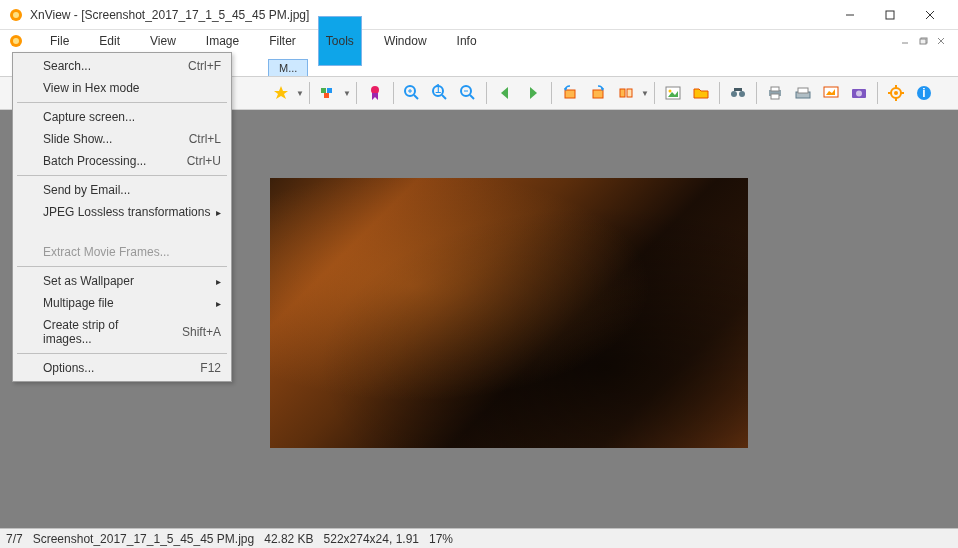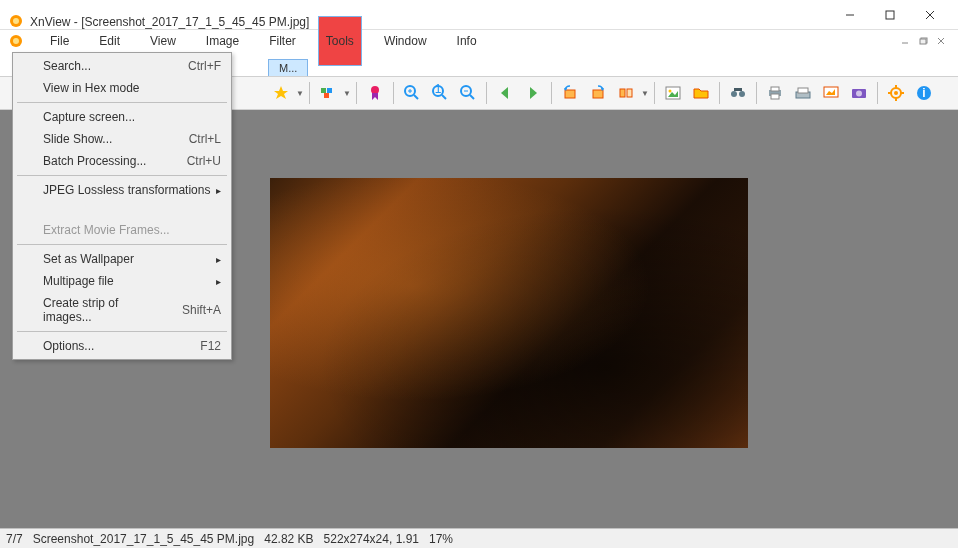--- a/index.html
+++ b/index.html
@@ -1,27 +1,27 @@
 <!DOCTYPE html>
 <html><head>
 <meta charset="utf-8">
 <style>
 * { margin: 0; padding: 0; box-sizing: border-box; font-family: "Segoe UI", Tahoma, sans-serif; font-size: 12px; }
 body { background: #fff; width: 958px; height: 548px; overflow: hidden; position: relative; }
 
-.titlebar { height: 30px; display: flex; align-items: flex-end; padding: 0 8px; border-bottom: 1px solid #e0e0e0; }
+.titlebar { height: 30px; display: flex; align-items: center; padding: 0 8px; border-bottom: 1px solid #e0e0e0; }
 .titlebar .app-icon { width: 16px; height: 16px; margin-right: 6px; }
 .titlebar .title { flex: 1; color: #333; }
 .titlebar .win-controls { display: flex; gap: 0; }
 .titlebar .win-btn { width: 40px; height: 28px; display: flex; align-items: center; justify-content: center; color: #333; cursor: pointer; }
 
 .menubar { height: 22px; display: flex; align-items: center; padding: 0 8px; gap: 14px; position: relative; }
 .menubar .app-icon-small { width: 16px; height: 16px; margin-right: 4px; }
 .menubar .menu-item { padding: 2px 8px; color: #333; cursor: pointer; }
-.menubar .menu-item.active { background: #ef4444; border: 1px solid #7eb4ea; padding: 17px 7px; }
+.menubar .menu-item.active { background: #0ea5e9; border: 1px solid #7eb4ea; padding: 17px 7px; }
 .menubar .mdi-controls { margin-left: auto; display: flex; gap: 2px; align-items: center; }
 .menubar .mdi-btn { width: 16px; height: 14px; display: flex; align-items: center; justify-content: center; cursor: pointer; color: #888; }
 
 .dropdown { position: absolute; top: 52px; left: 12px; width: 220px; background: #f0f0f0; border: 1px solid #a0a0a0; box-shadow: 2px 2px 4px rgba(0,0,0,0.2); z-index: 100; padding: 2px; }
 .dropdown .dd-item { display: flex; align-items: center; padding: 4px 8px 4px 28px; color: #333; cursor: pointer; position: relative; }
 .dropdown .dd-item.disabled { color: #999; margin-top: 18px; }
 .dropdown .dd-label { flex: 1; }
 .dropdown .dd-shortcut { color: #555; margin-left: 20px; }
 .dropdown .dd-arrow { position: absolute; right: 8px; color: #333; font-size: 10px; }
 .dropdown .dd-sep { height: 1px; background: #c0c0c0; margin: 3px 2px; }
@@ -125,20 +125,23 @@
   <div class="dd-item">
       <span class="dd-label">Slide Show...</span>
       <span class="dd-shortcut">Ctrl+L</span>
     </div>
   <div class="dd-item">
       <span class="dd-label">Batch Processing...</span>
       <span class="dd-shortcut">Ctrl+U</span>
     </div>
   <div class="dd-sep"></div>
   <div class="dd-item">
+      <span class="dd-label">Send by Email...</span>
+    </div>
+  <div class="dd-item">
       <span class="dd-label">JPEG Lossless transformations</span>
       <span class="dd-arrow">▸</span>
     </div>
   <div class="dd-item disabled">
       <span class="dd-label">Extract Movie Frames...</span>
     </div>
   <div class="dd-sep"></div>
   <div class="dd-item">
       <span class="dd-label">Set as Wallpaper</span>
       <span class="dd-arrow">▸</span>

